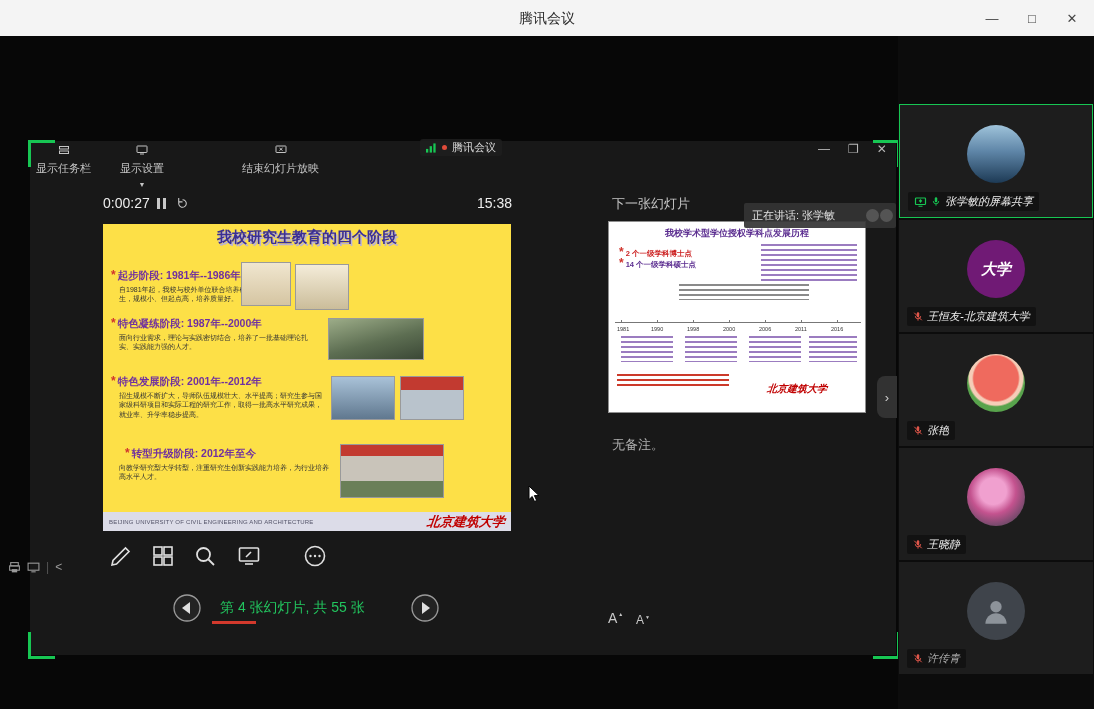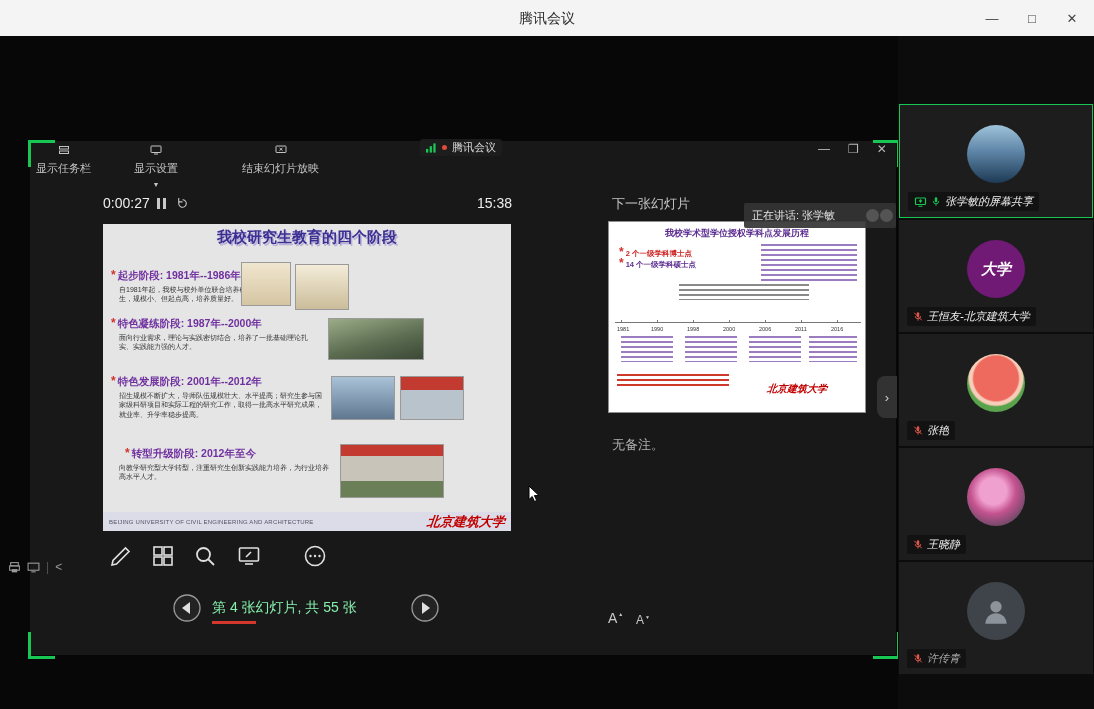--- a/index.html
+++ b/index.html
@@ -31,21 +31,21 @@
             font-size:11px;color:#ddd;background:rgba(30,30,30,.85);padding:1px 6px;border-radius:3px;}
   .reddot{width:5px;height:5px;border-radius:50%;background:#e04b3a;}
   .pwin-controls{position:absolute;left:818px;top:142px;display:flex;gap:18px;
                  color:#b8b8b8;font-size:12px;}
   .timer{position:absolute;left:103px;top:195px;font-size:14px;color:#ededed;}
   .clock{position:absolute;left:477px;top:195px;font-size:14px;color:#ededed;}
   .pausebtn{position:absolute;left:157px;top:198px;display:flex;gap:3px;}
   .pausebtn i{display:block;width:3px;height:11px;background:#c9c9c9;}
   .replaybtn{position:absolute;left:176px;top:196px;}
   
-  .slide{position:absolute;left:103px;top:224px;width:408px;height:307px;background:#e5e5e5;}
+  .slide{position:absolute;left:103px;top:224px;width:408px;height:307px;background:#fde047;}
   .slide-title{position:absolute;left:0;top:4px;width:100%;text-align:center;font-size:15px;
                font-weight:bold;color:#3b2f94;text-shadow:1.5px 1.5px 0 #b9b1d6;}
   .stage-head{position:absolute;font-size:10.5px;font-weight:bold;color:#7030a0;white-space:nowrap;}
   .star{color:#d0342c;font-size:12px;margin-right:2px;}
   .stage-body{position:absolute;font-size:7px;line-height:1.35;color:#333;}
   .photo{position:absolute;border:1px solid #9a9a9a;box-sizing:border-box;}
   .ph-beige{background:linear-gradient(180deg,#f0e6cf,#d5c5a2);}
   .ph-beige2{background:linear-gradient(180deg,#f4ecd9,#cbbd9a);}
   .ph-group{background:linear-gradient(165deg,#9cac88 0%,#5d6e52 55%,#3b4836 100%);}
   .ph-blue{background:linear-gradient(180deg,#a9c2d8 0%,#60788f 100%);}
@@ -54,21 +54,21 @@
   .slide-footer{position:absolute;left:0;top:288px;width:408px;height:19px;background:#dcdce8;
                 display:flex;align-items:center;justify-content:space-between;box-sizing:border-box;
                 padding:0 6px;}
   .footer-en{font-size:6px;color:#55556a;letter-spacing:.2px;}
   .footer-cn{font-family:"DejaVu Serif","Liberation Serif",serif;font-style:italic;font-weight:bold;
              font-size:13px;color:#c00000;transform:skewX(-6deg);}
   
   .annbtn{position:absolute;width:30px;height:30px;color:#e0e0e0;display:flex;align-items:center;
           justify-content:center;cursor:pointer;}
   .navbtn{position:absolute;width:30px;height:30px;cursor:pointer;}
-  .nav-text{position:absolute;left:212px;top:599px;font-size:14px;color:#86efac;}
+  .nav-text{position:absolute;left:220px;top:599px;font-size:14px;color:#22c55e;}
   .nav-progress{position:absolute;left:212px;top:621px;width:44px;height:3px;background:#d2392c;}
   
   .next-label{position:absolute;left:612px;top:195px;font-size:13px;color:#c6c6c6;}
   .thumb{position:absolute;left:608px;top:221px;width:258px;height:192px;background:#fff;
          border:1px solid #8f8f8f;box-sizing:border-box;}
   .thumb-title{position:absolute;left:0;top:5px;width:100%;text-align:center;font-size:9px;
                font-weight:bold;color:#5b2d90;}
   .thumb-b1{position:absolute;left:10px;top:23px;font-size:7.5px;font-weight:bold;color:#cc2020;}
   .thumb-b2{position:absolute;left:10px;top:34px;font-size:7.5px;font-weight:bold;color:#5b2d90;}
   .fineprint{position:absolute;background:repeating-linear-gradient(#9b7cc0 0 2px,transparent 2px 5px);}
@@ -135,21 +135,21 @@
   <div class="corner c-bl" style="left:28px;top:632px;"></div>
   <div class="corner c-br" style="left:873px;top:632px;"></div>
 
   <div class="ptool" style="left:36px;top:144px;">
     <svg width="12" height="12" viewBox="0 0 24 24">
         <rect x="3" y="5" width="18" height="5" fill="none" stroke="currentColor" stroke-width="2"></rect>
         <rect x="3" y="14" width="18" height="5" fill="none" stroke="currentColor" stroke-width="2"></rect>
       </svg>
     <span>显示任务栏</span>
   </div>
-  <div class="ptool" style="left:134px;top:144px;">
+  <div class="ptool" style="left:120px;top:144px;">
     <svg width="12" height="12" viewBox="0 0 24 24">
         <rect x="2" y="4" width="20" height="13" rx="1" fill="none" stroke="currentColor" stroke-width="2"></rect>
         <line x1="8" y1="20" x2="16" y2="20" stroke="currentColor" stroke-width="2"></line>
       </svg>
     <span>显示设置</span>
     <span style="font-size:7px;">▼</span>
   </div>
   <div class="ptool" style="left:242px;top:144px;justify-content:space-between;">
     <svg width="12" height="12" viewBox="0 0 24 24">
         <rect x="2" y="4" width="20" height="13" rx="1" fill="none" stroke="currentColor" stroke-width="2"></rect>

